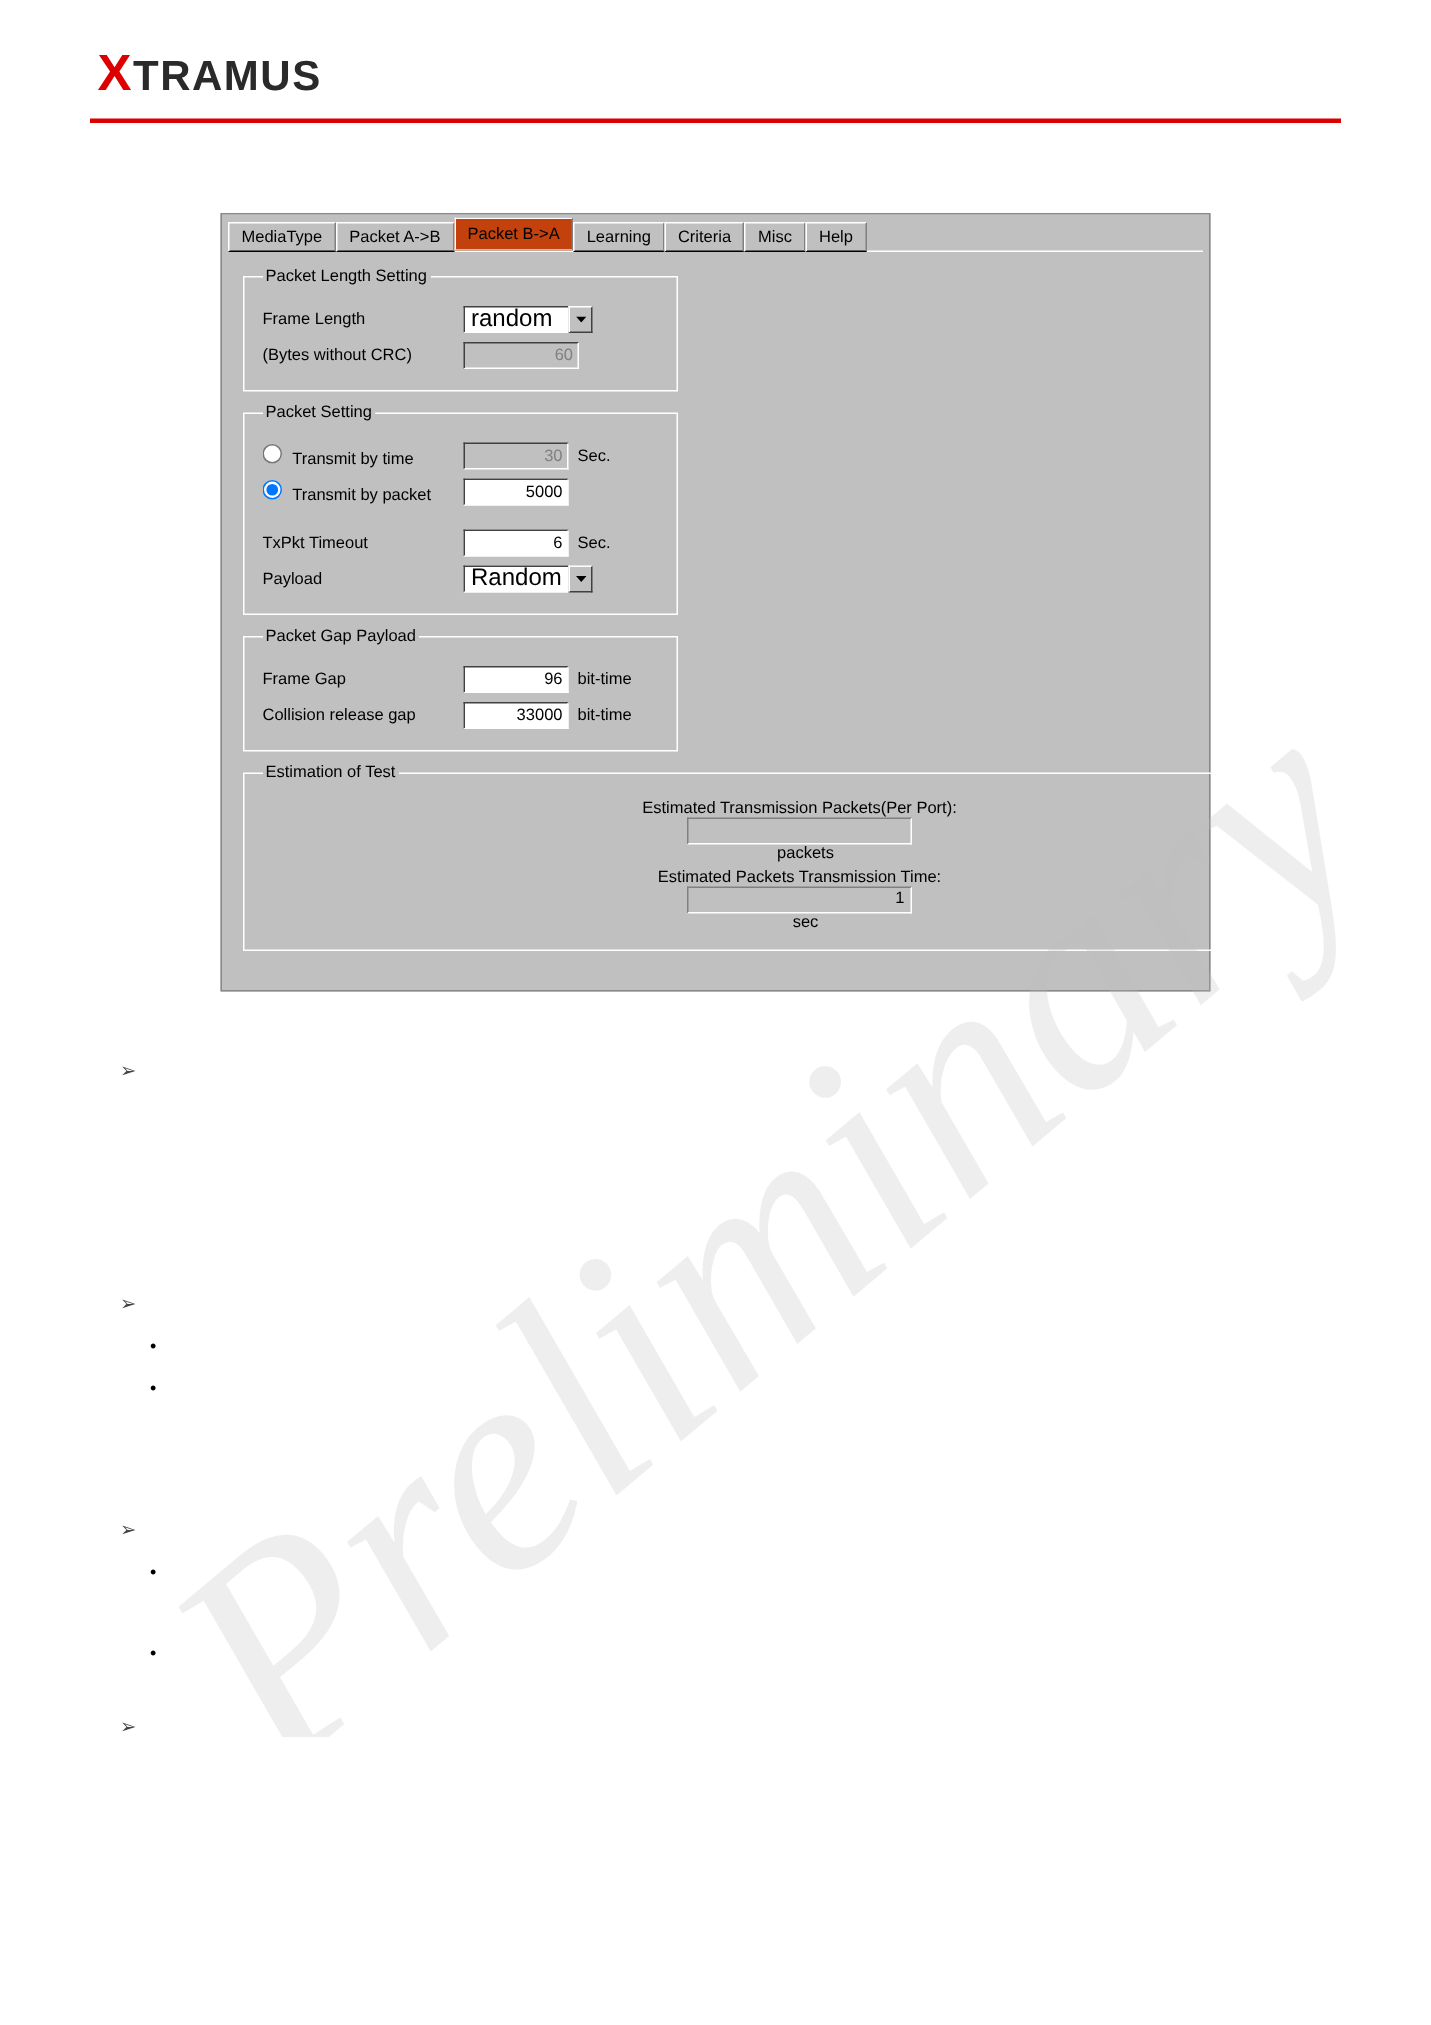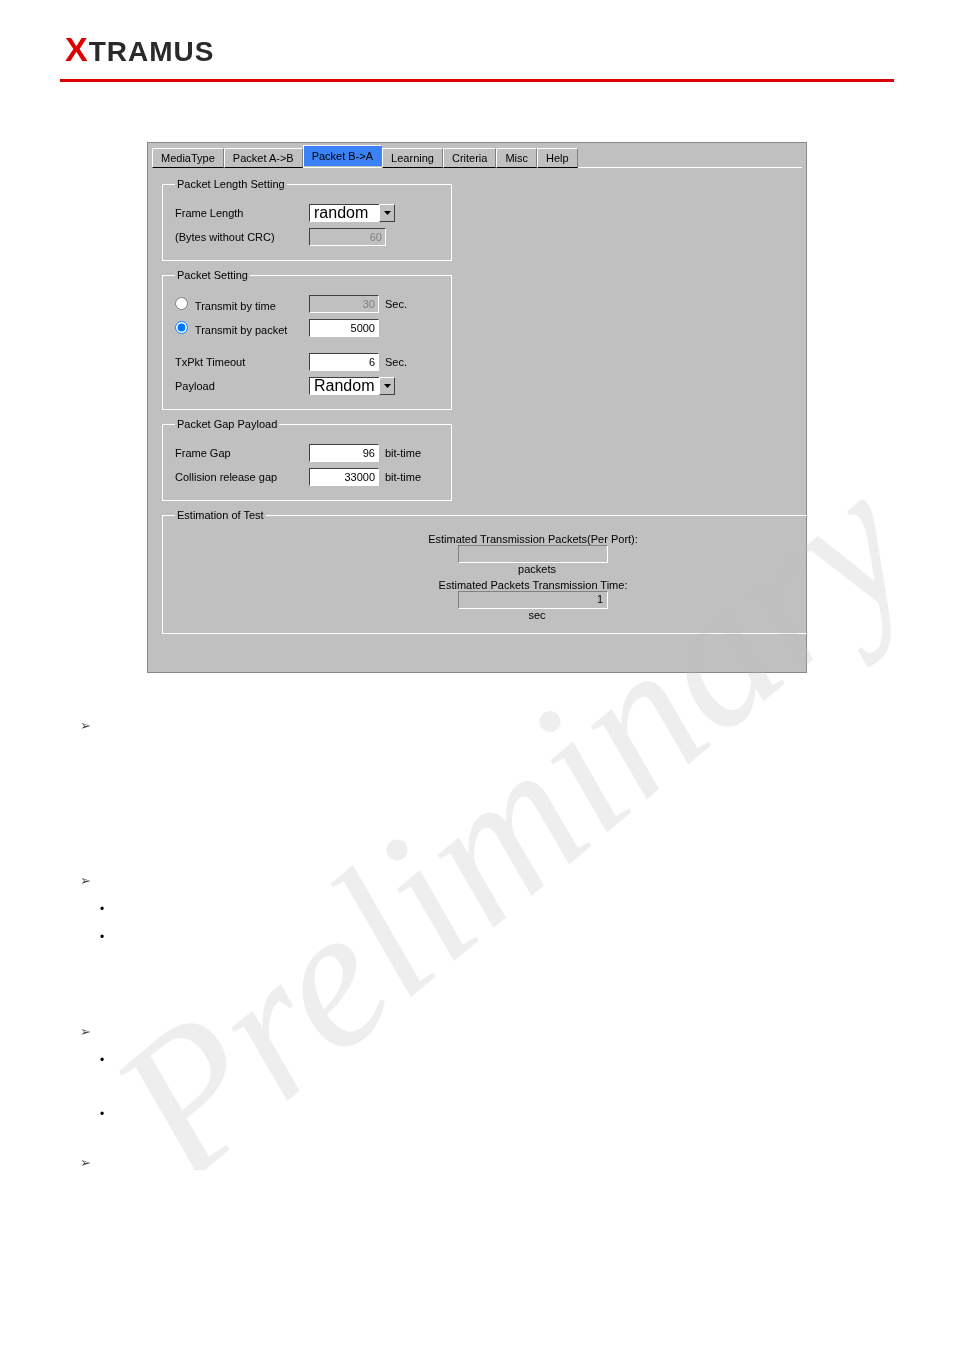--- a/index.html
+++ b/index.html
@@ -39,21 +39,21 @@
   }
 
   .dialog-wrap {
     margin: 60px auto 0;
     width: 660px;
     background: #c0c0c0;
     border: 1px solid #888;
     font-family: "MS Sans Serif", Tahoma, sans-serif;
     font-size: 11px;
     color: #000;
-    padding-bottom: 24px;
+    padding-bottom: 12px;
   }
 
   .tabbar {
     display: flex;
     align-items: flex-end;
     padding: 2px 4px 0 4px;
     background: #c0c0c0;
   }
   .tab {
     border-top: 1px solid #fff;
@@ -63,21 +63,21 @@
     background: #c0c0c0;
     padding: 3px 8px;
     font-size: 11px;
     margin-right: 0px;
     cursor: pointer;
     position: relative;
     top: 1px;
   }
   .tab.active {
     border-bottom: 1px solid #c0c0c0;
-    background: #3b82f6;
+    background: #c2410c;
     top: 0;
     padding-top: 4px;
     padding-bottom: 4px;
   }
 
   .tab-panel {
     border-top: 1px solid #fff;
     margin: 0 4px;
     padding: 6px;
     background: #c0c0c0;

